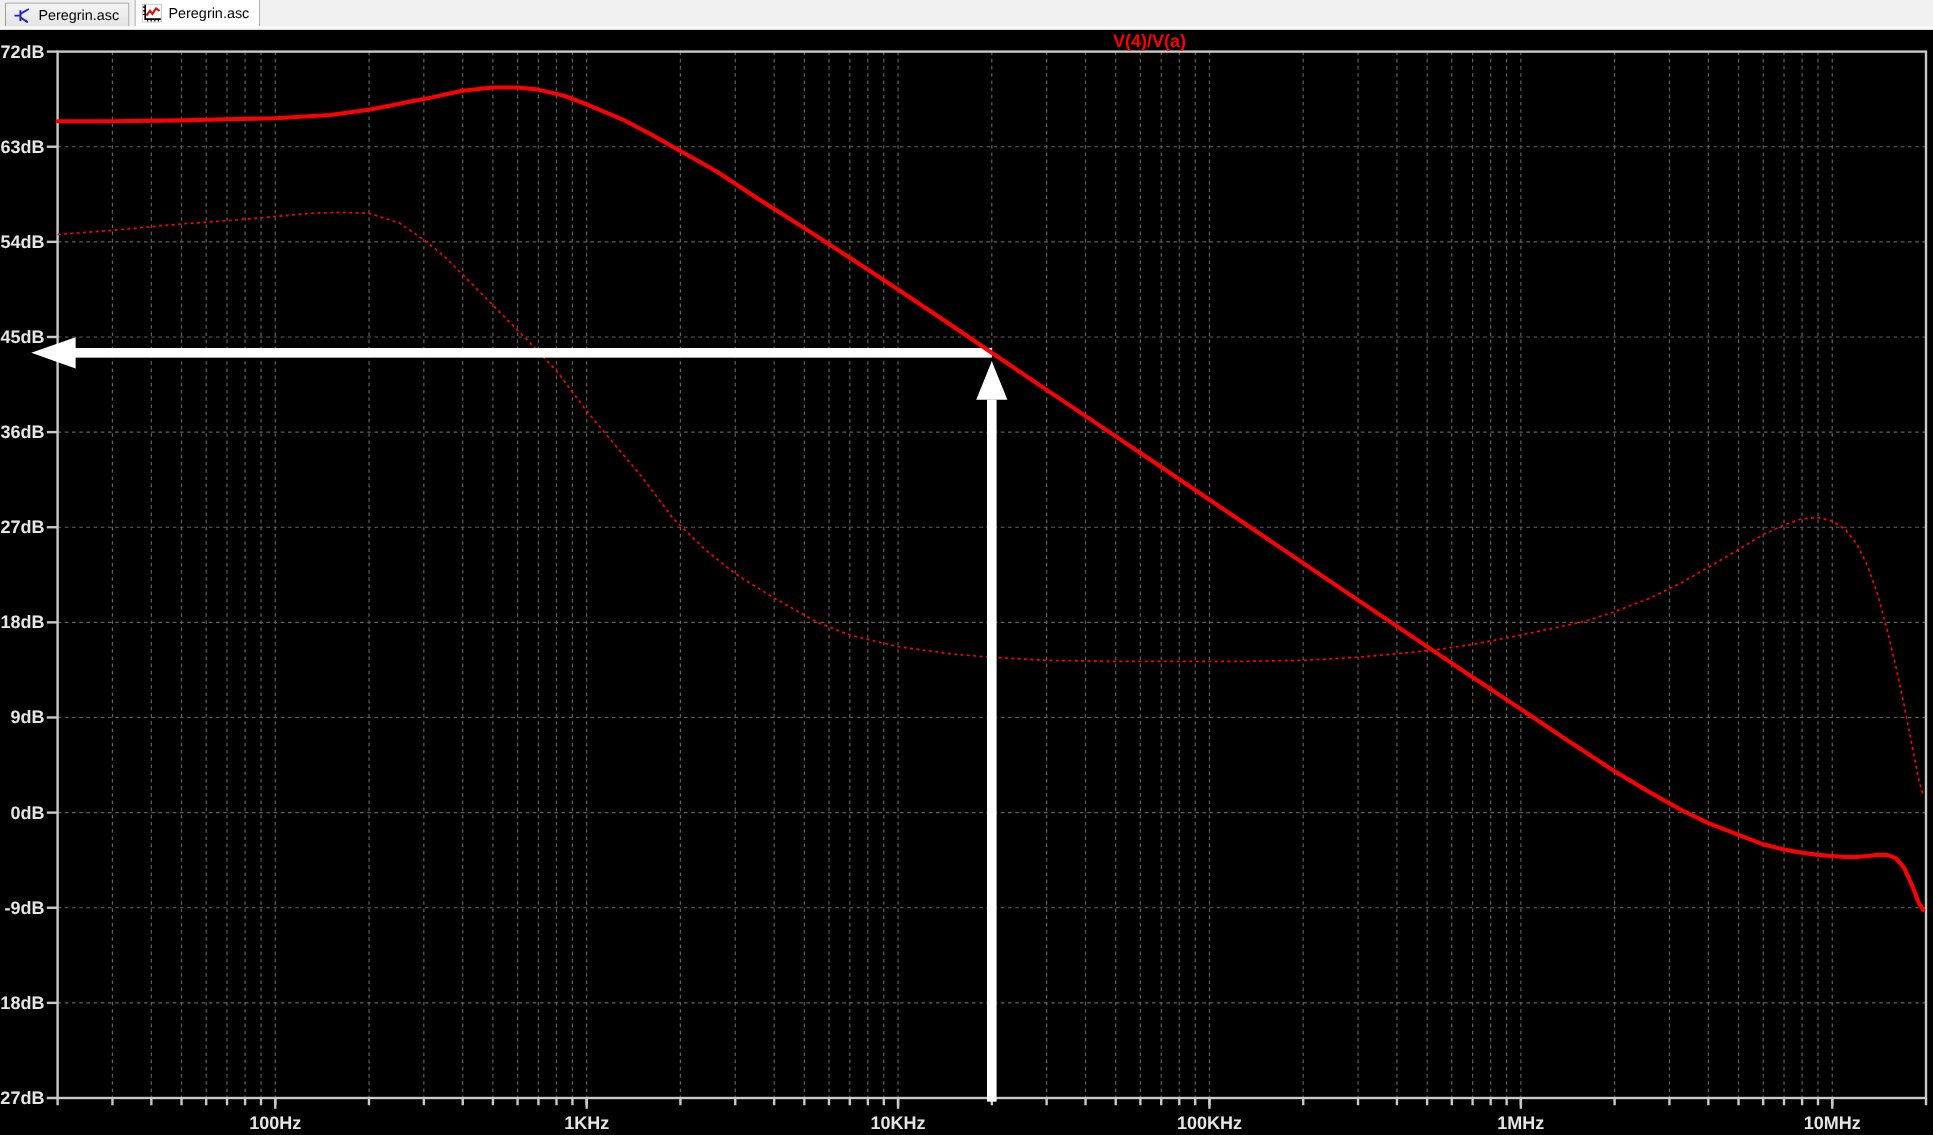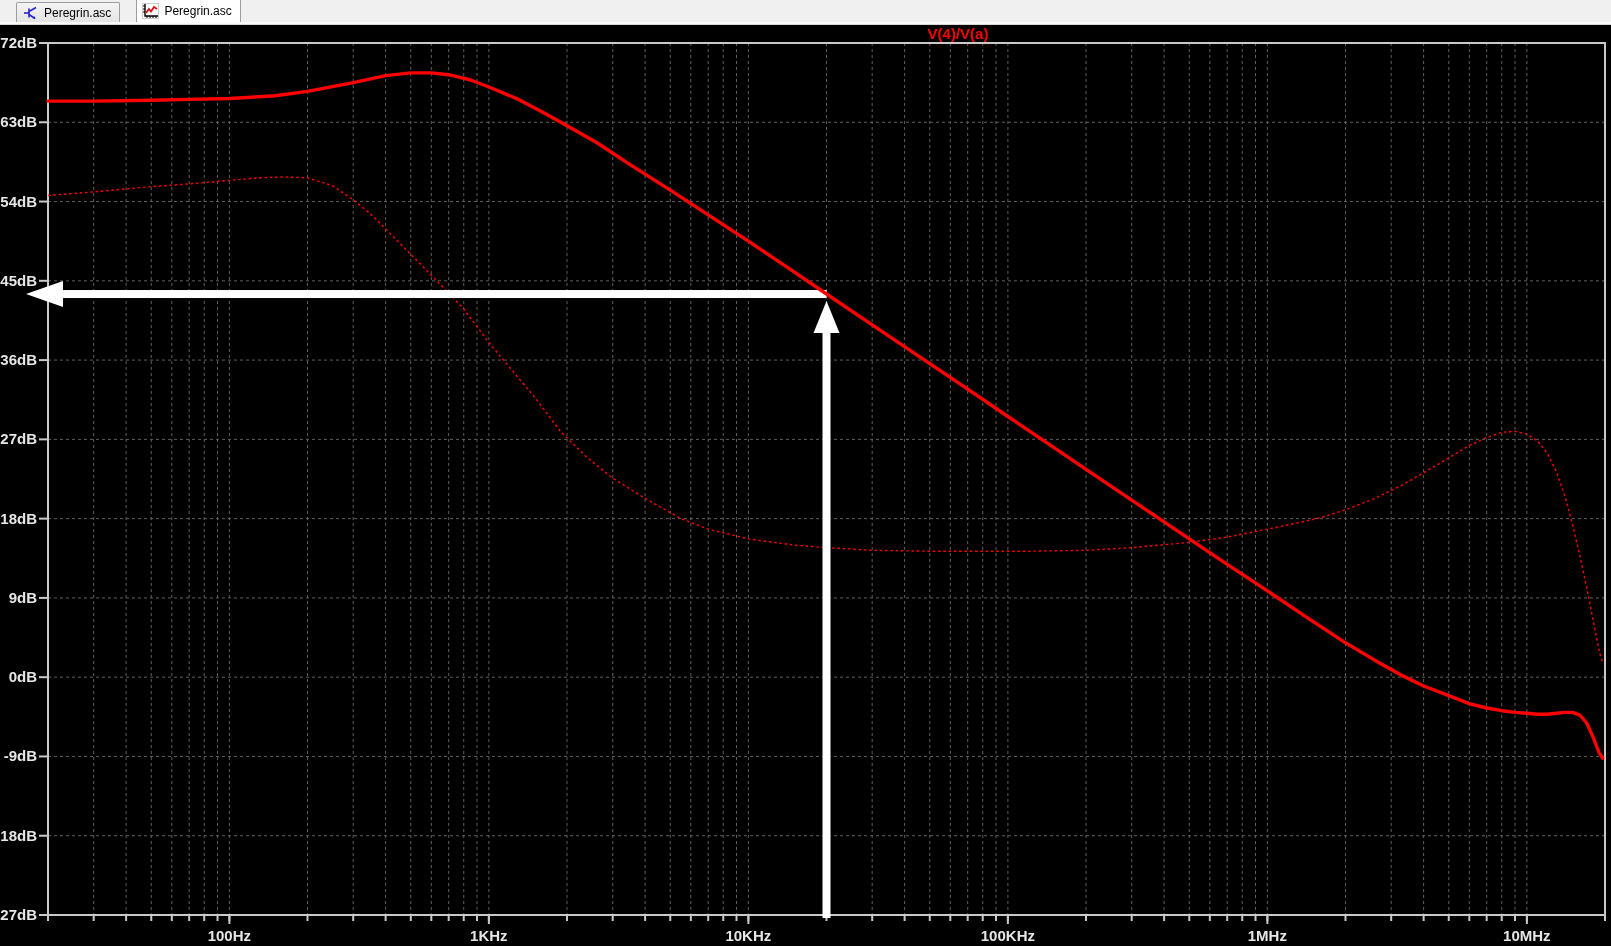--- a/index.html
+++ b/index.html
@@ -1,18 +1,18 @@
 <!DOCTYPE html>
 <html><head>
 <meta charset="utf-8">
 <style>
   html,body{margin:0;padding:0;}
   body{width:1611px;height:946px;background:#000;font-family:"Liberation Sans",sans-serif;overflow:hidden;position:relative;}
   .tabbar{position:absolute;left:0;top:0;width:1611px;height:22px;background:#f0f0f0;border-bottom:2px solid #fafafa;box-shadow:0 1px 0 #d9d9d9;z-index:10;display:flex;align-items:flex-end;}
-  .tab{display:flex;align-items:center;gap:5px;padding:0 8px 0 5px;height:19px;background:linear-gradient(#f4f4f4,#e4e4e4);border:1px solid #9d9d9d;border-bottom:none;border-radius:2px 2px 0 0;margin-left:16px;font-size:12px;color:#000;cursor:default;}
+  .tab{display:flex;align-items:center;gap:5px;padding:0 8px 0 5px;height:19px;background:linear-gradient(#f4f4f4,#e4e4e4);border:1px solid #9d9d9d;border-bottom:none;border-radius:2px 2px 0 0;margin-left:4px;font-size:12px;color:#000;cursor:default;}
   .tab.active{background:#ffffff;height:23px;position:relative;z-index:11;}
   .tab .icon{width:17px;height:16px;display:inline-block;}
   .plotwrap{position:absolute;left:0;top:0;width:1611px;height:813px;}
   svg text{font-family:"Liberation Sans",sans-serif;}
 </style>
 </head>
 <body>
 
 <div class="plotwrap">
   <svg id="plot" width="1611" height="946" viewBox="0 0 1611 946">

